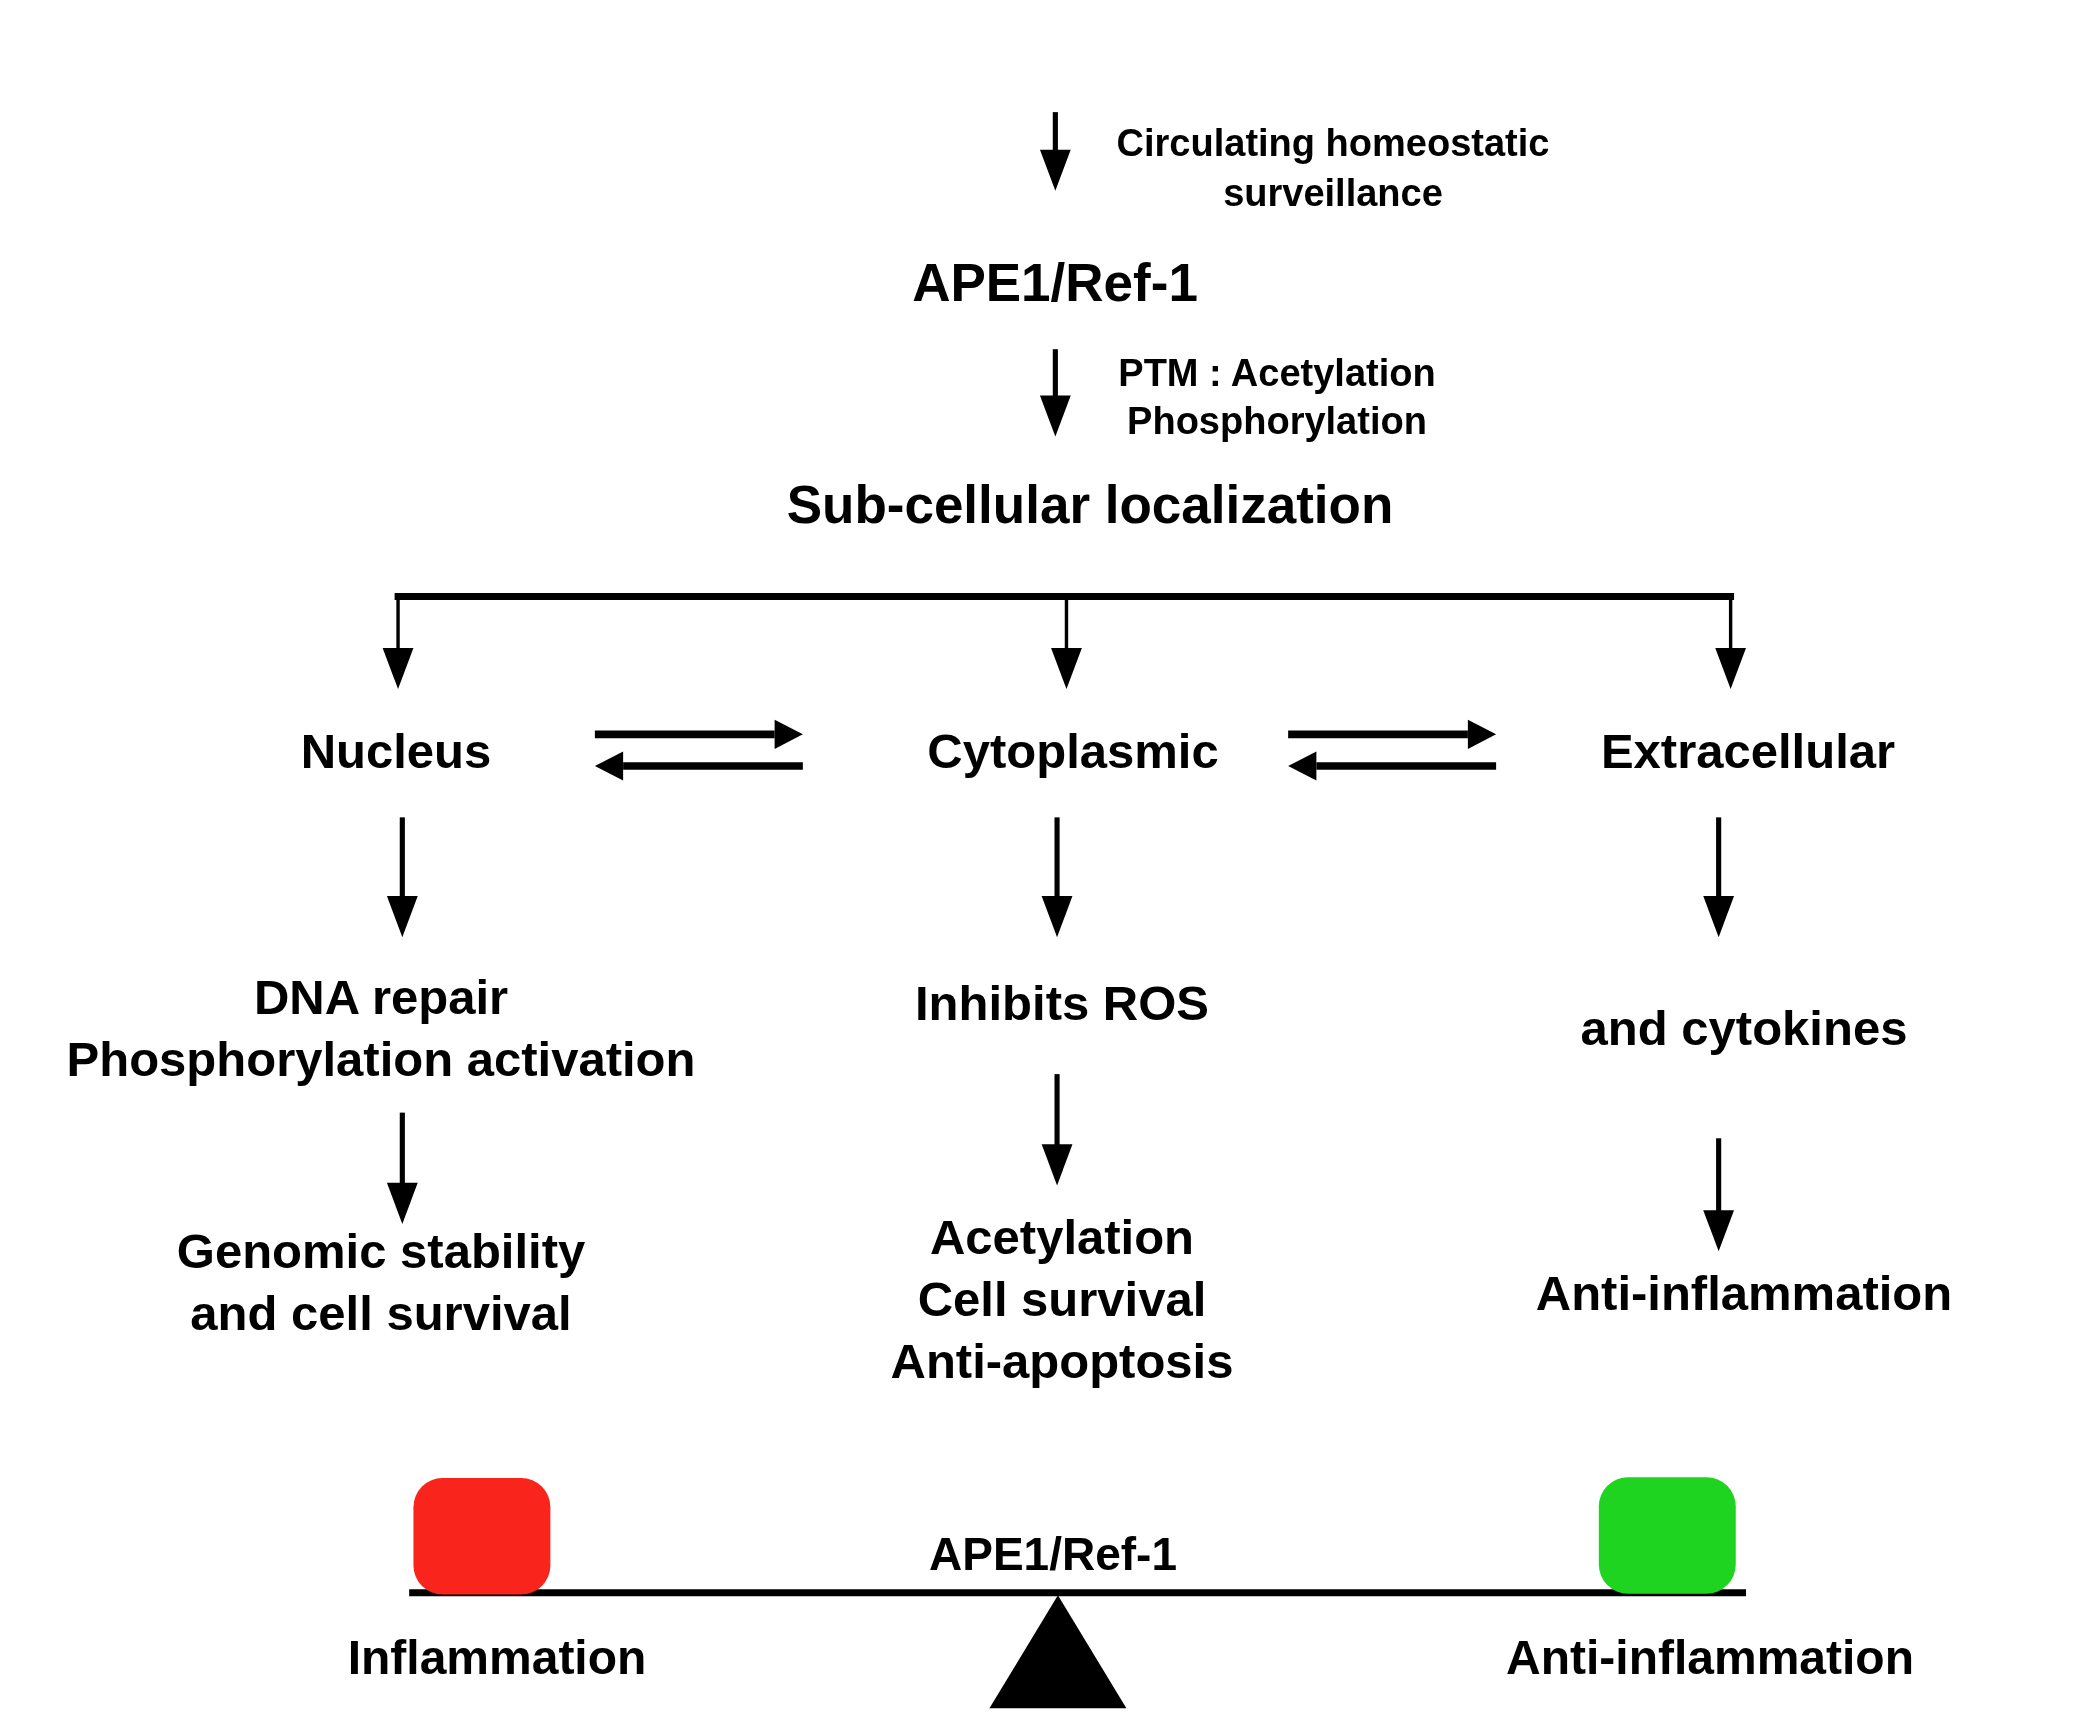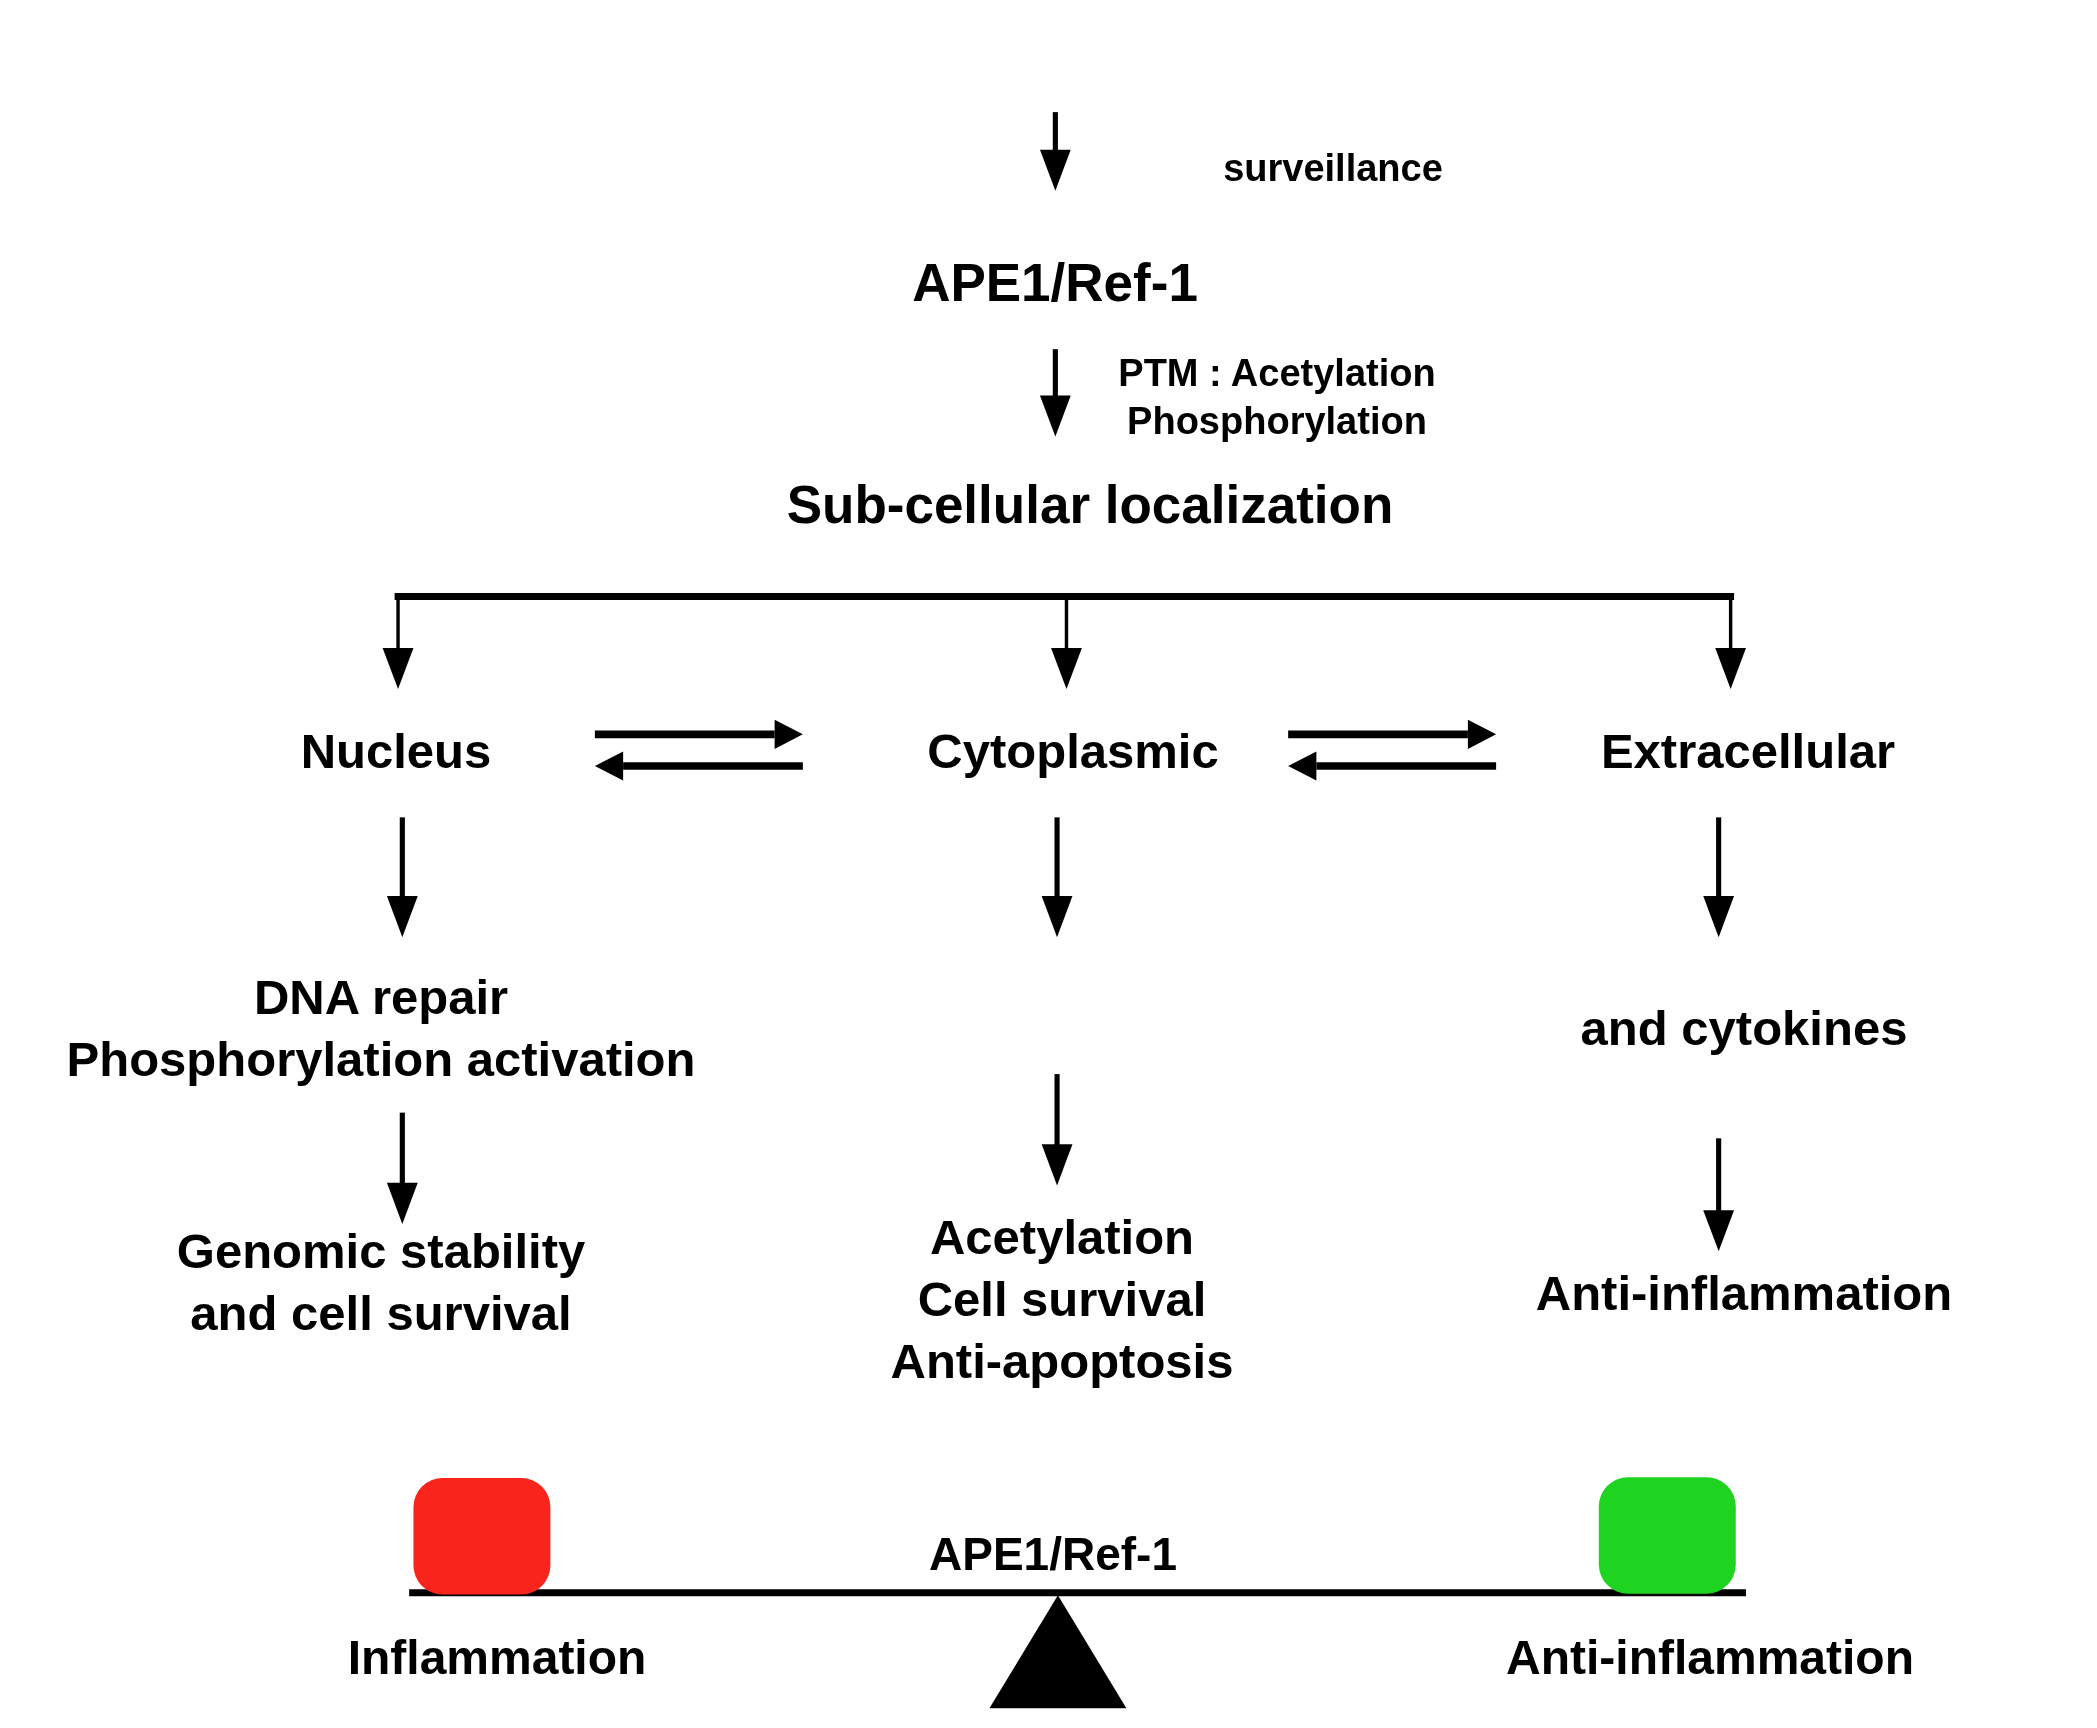--- a/index.html
+++ b/index.html
@@ -120,20 +120,21 @@
 
     <rect x="483" y="1727" width="160" height="136" rx="34" fill="#f9251c"></rect>
 
     <rect x="1868" y="1726" width="160" height="136" rx="34" fill="#1fd321"></rect>
 
     <polygon points="1236,1864 1156,1996 1316,1996" fill="#29abe2"></polygon>
   </svg>
 
 
   <div class="txt fs44 lh58" style="left:1333px;top:168px">
+    <div>Circulating homeostatic</div>
     <div>surveillance</div>
   </div>
 
   <div class="txt fs62" style="left:1055px;top:283px">APE1/Ref-1</div>
 
   <div class="txt fs44 lh56" style="left:1277px;top:397px">
     <div>PTM : Acetylation</div>
     <div>Phosphorylation</div>
   </div>
 
@@ -148,20 +149,21 @@
   <div class="txt fs57 lh72" style="left:381px;top:1028px">
     <div>DNA repair</div>
     <div>Phosphorylation activation</div>
   </div>
 
   <div class="txt fs57 lh72" style="left:381px;top:1282px">
     <div>Genomic stability</div>
     <div>and cell survival</div>
   </div>
 
+  <div class="txt fs57" style="left:1062px;top:1003px">Inhibits ROS</div>
 
   <div class="txt fs57 lh72" style="left:1062px;top:1299px">
     <div>Acetylation</div>
     <div>Cell survival</div>
     <div>Anti-apoptosis</div>
   </div>
 
   <div class="txt fs57 lh72" style="left:1744px;top:1028px">
     <div>and cytokines</div>
   </div>

